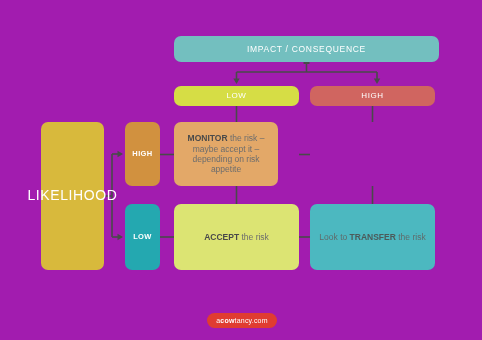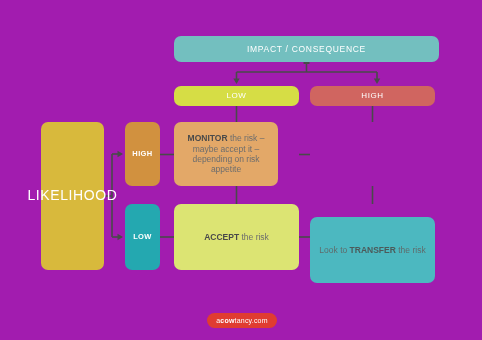--- a/index.html
+++ b/index.html
@@ -138,21 +138,20 @@
   }
   #cell-transfer {
     left: 310px;
     top: 204px;
     width: 125px;
     height: 66px;
     background: #4CB8C0;
     color: #5f6b6b;
     font-size: 8.5px;
     padding: 0 7px;
-    margin-top: 13px;
   }
 
   .b {
     font-weight: 700;
     color: #4a4a4a;
   }
   #cell-transfer .b { color: #4c5a5a; }
 
   
   #connectors {

